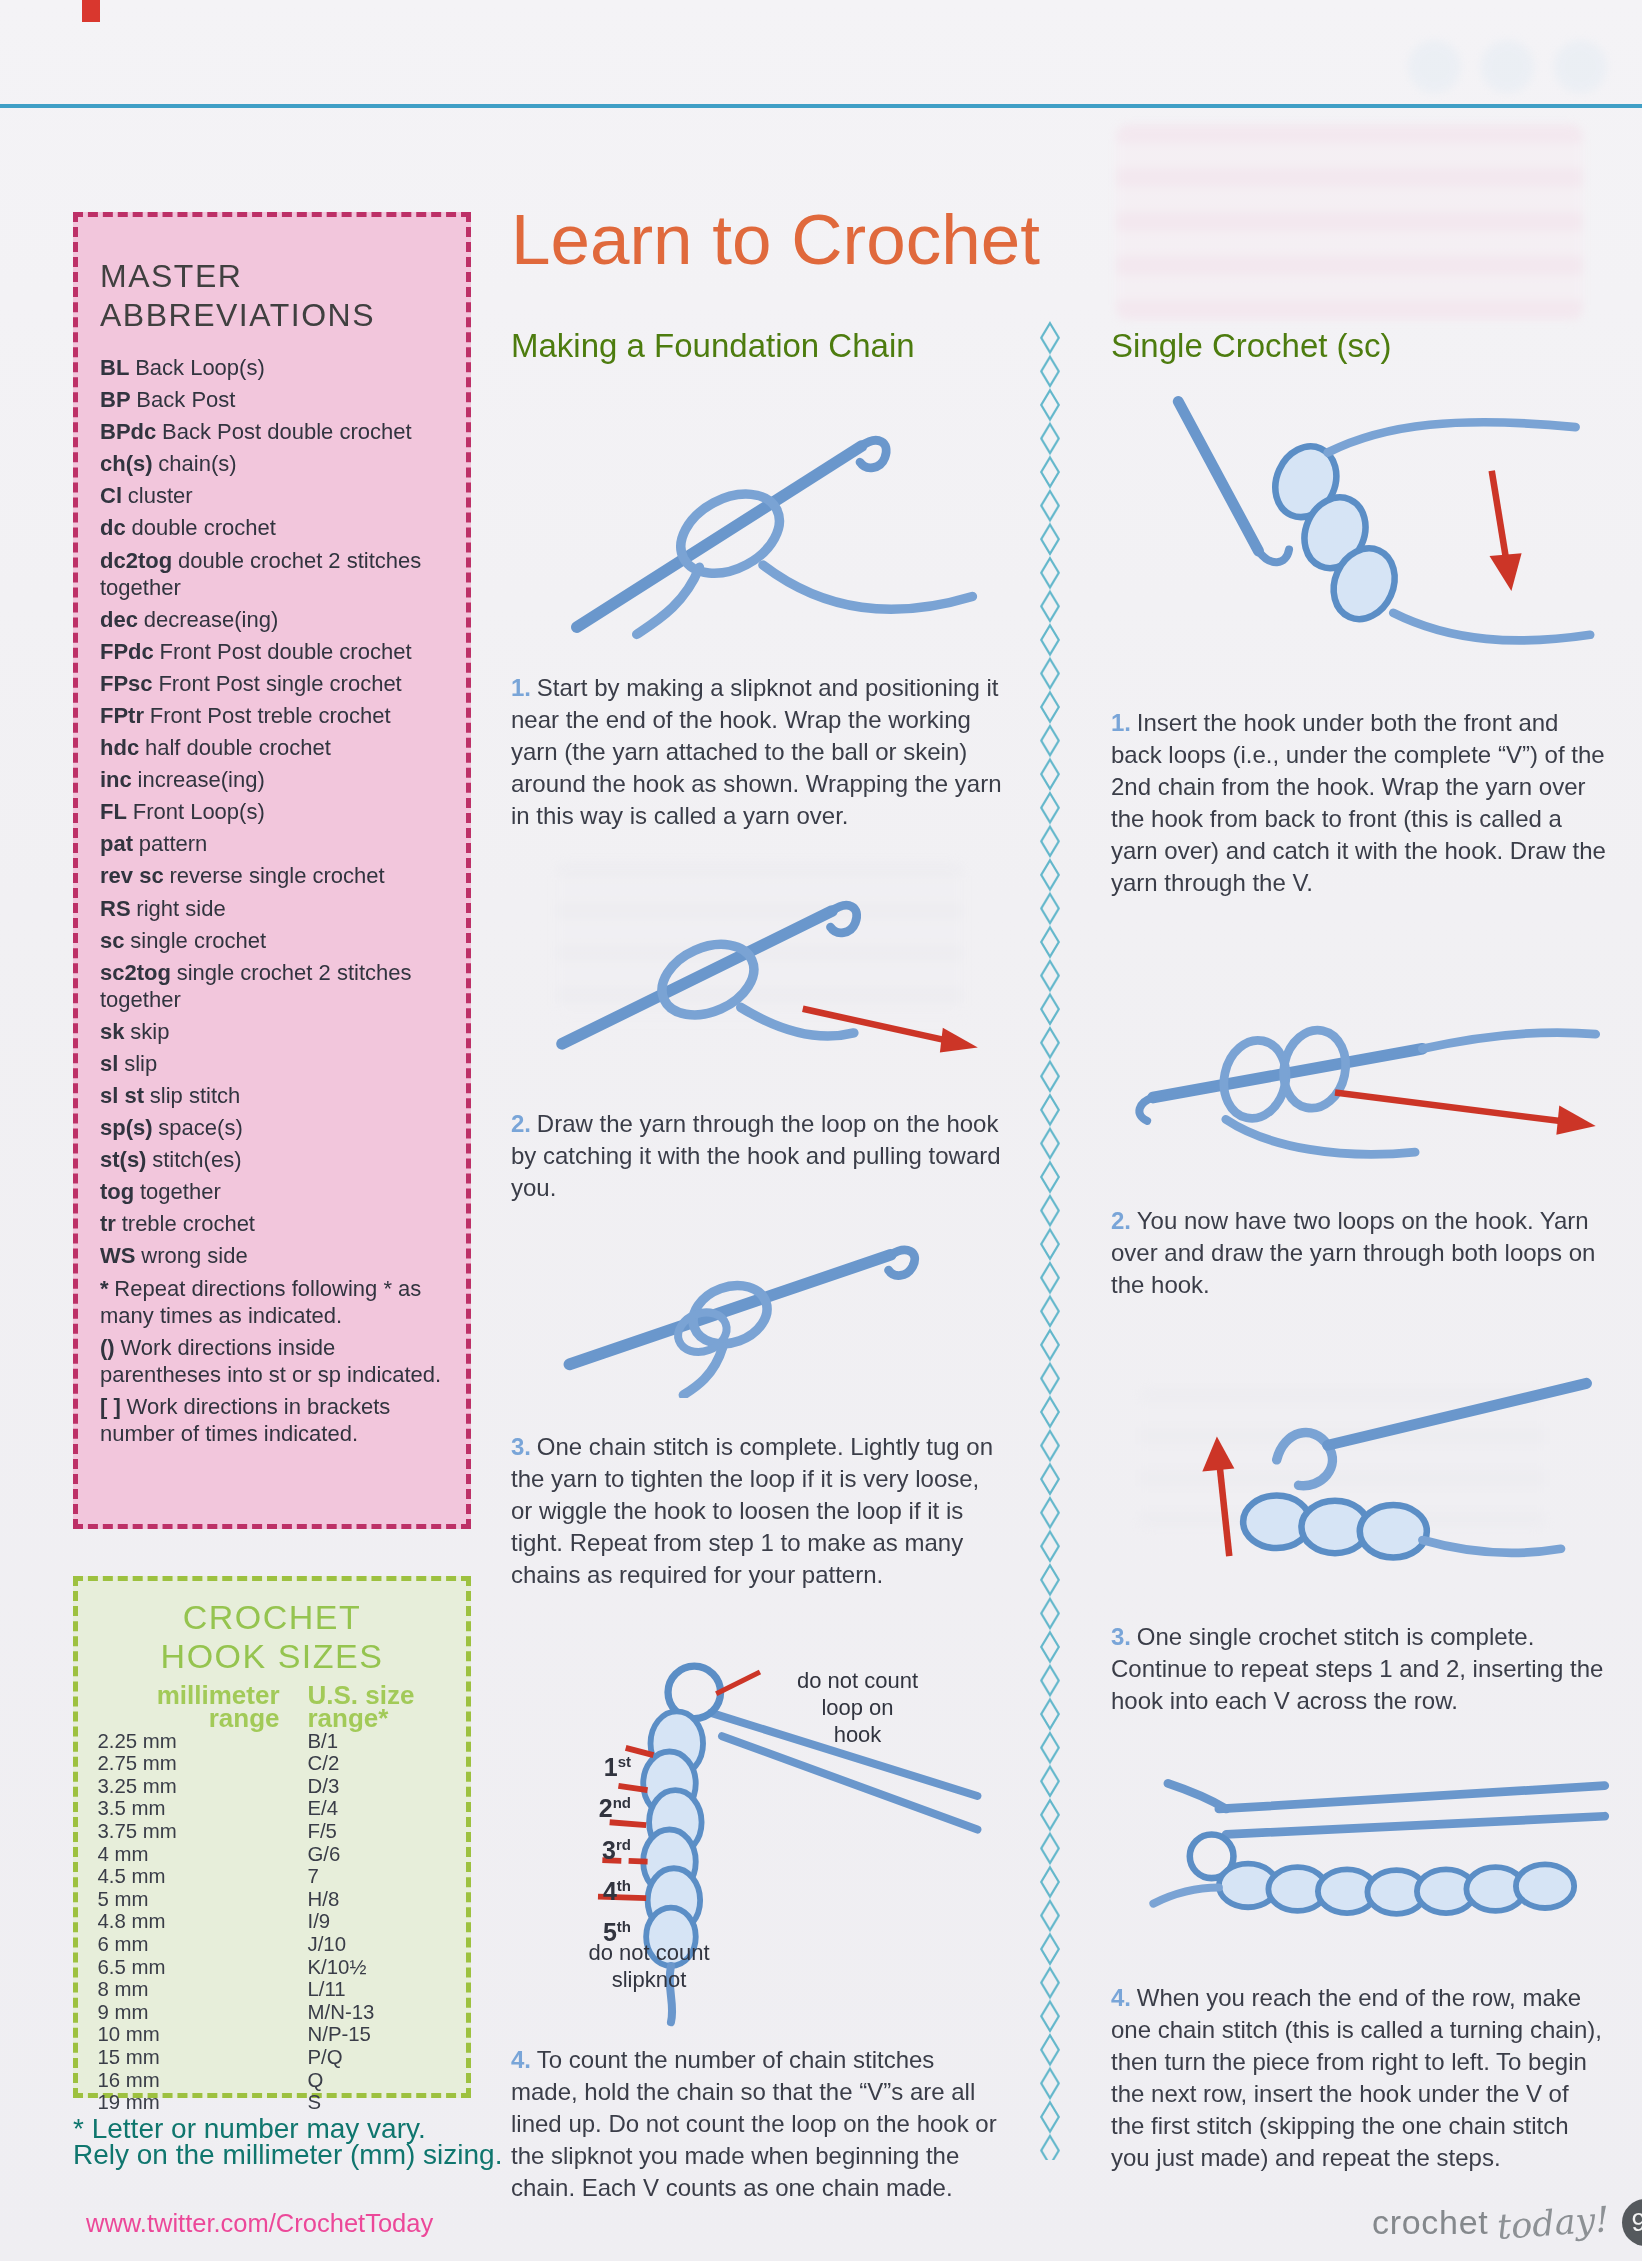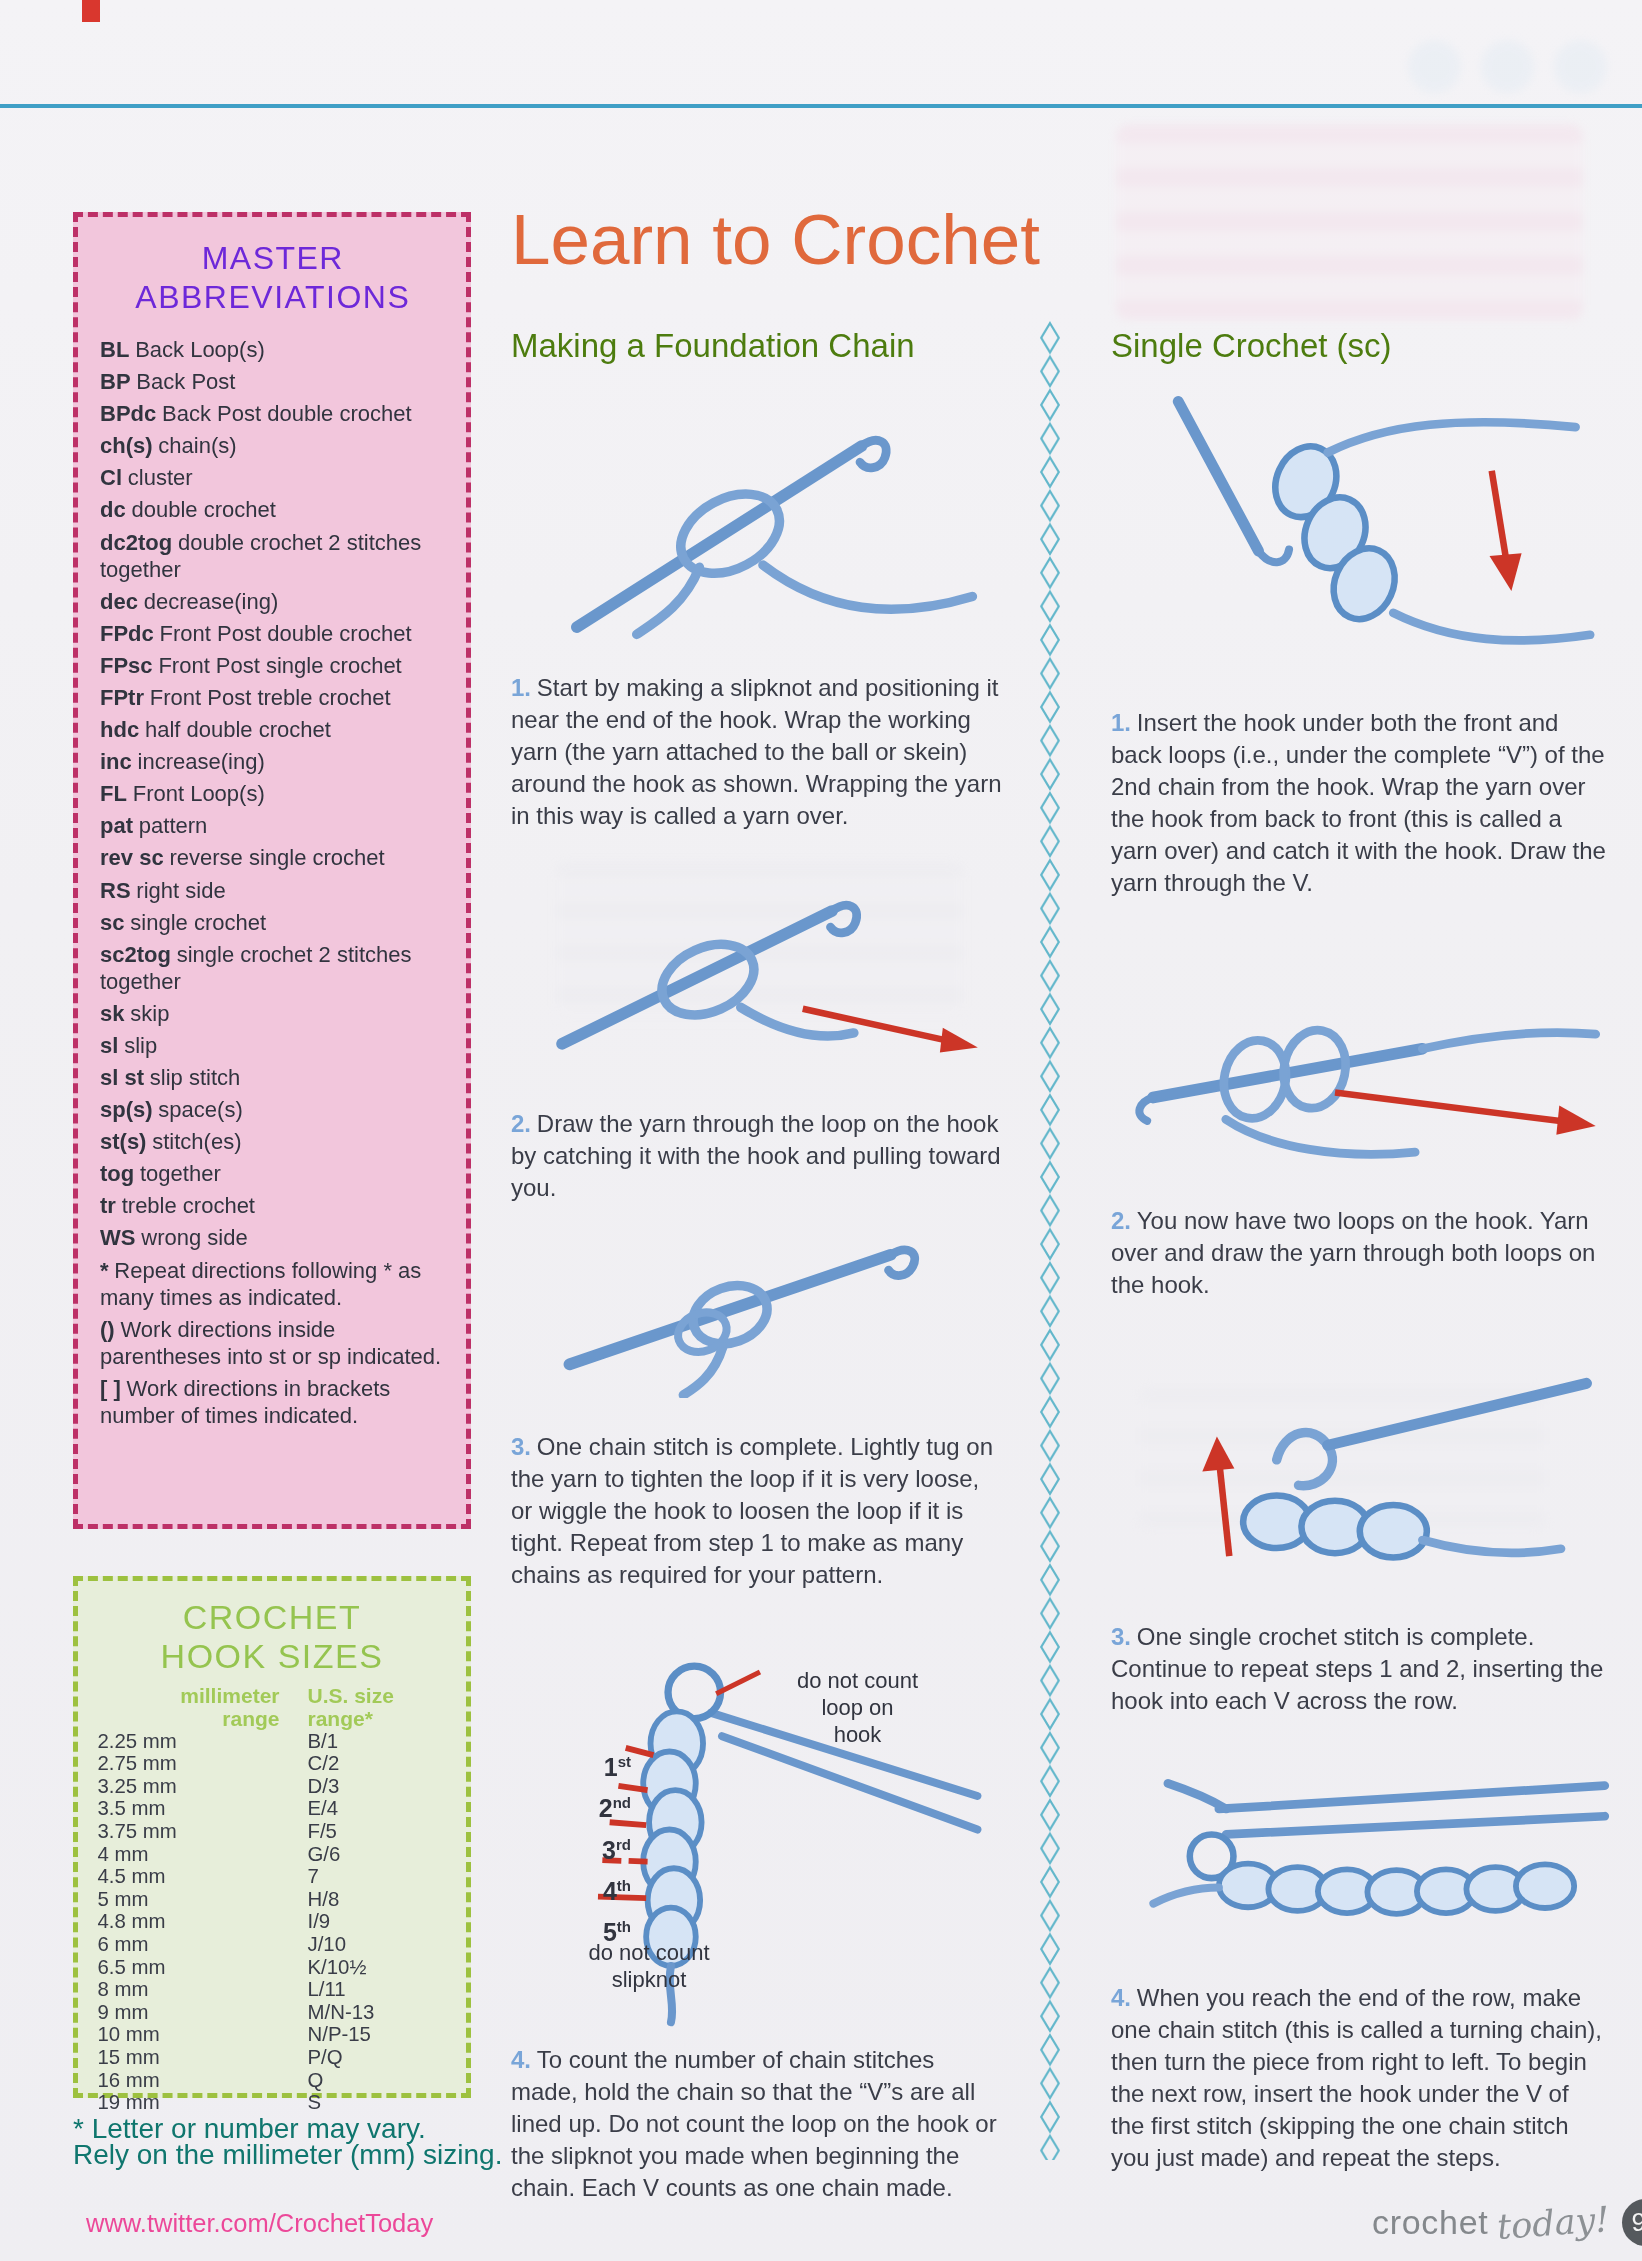--- a/index.html
+++ b/index.html
@@ -11,31 +11,31 @@
   .corner-tick{left:82px;top:0;width:17.5px;height:22px;background:#d9372e;}
   .top-rule{left:0;top:104px;width:1642px;height:3.6px;background:#3f9fc6;}
   
   .bleed{filter:blur(4.4px);opacity:.35;border-radius:13px;pointer-events:none;}
   .bleed.pink{background:repeating-linear-gradient(180deg,#f3d6e4 0 19px,#f7eaf1 19px 44px);}
   .bleed.blue{background:#dce8f2;border-radius:50%;}
   .bleed.gray{background:repeating-linear-gradient(180deg,#e4e4ea 0 16px,#f0eff3 16px 42px);}
   
   .abbr-box{left:73px;top:212px;width:398px;height:1317px;background:#f2c6dc;
             border:5.1px dashed #bd3067;box-sizing:border-box;padding:19px 20.4px 14.6px 22px;}
-  .abbr-title{color:#6d28d9;font-size:32px;line-height:39px;text-align:center;
-              letter-spacing:1.5px;margin:3px 0 19px 0;}
+  .abbr-title{color:#404040;font-size:32px;line-height:39px;text-align:left;
+              letter-spacing:1.5px;margin:21px 0 19px 0;}
   .abbr-entry{font-size:22px;line-height:27px;color:#31343f;margin-bottom:5.1px;}
   .abbr-entry b{margin-right:5.8px;}
   
   .hook-box{left:73px;top:1576px;width:398px;height:522px;background:#e7eeda;
             border:5.1px dashed #9dc13f;box-sizing:border-box;padding:13px 14.6px;}
   .hook-title{color:#95c44f;font-size:34px;line-height:39px;text-align:center;
               letter-spacing:1.5px;margin:4.4px 0 7.3px 0;}
   .hook-grid{display:grid;grid-template-columns:182px 139px;column-gap:28px;justify-content:center;}
-  .hook-head{color:#a2ca58;font-weight:bold;font-size:21px;line-height:23px;white-space:pre-line;}
+  .hook-head{color:#a2ca58;font-weight:bold;font-size:26px;line-height:23px;white-space:pre-line;}
   .hook-head.c1{text-align:right;}
   .hook-cell{font-size:20.4px;line-height:22.6px;color:#3a3d48;}
   .hook-cell.mm{text-align:left;}
   .footnote{left:73px;top:2109px;width:438px;font-size:28px;line-height:26px;color:#0f766e;margin-top:7px;}
   
   .main-title{left:511px;top:203px;font-size:71px;line-height:73px;color:#e0693c;}
   .col-heading{font-size:33px;color:#4d7c0f;}
   
   .step{font-size:24px;line-height:32px;color:#3a3d48;}
   .step .num{color:#79a5d8;font-weight:bold;margin-right:5.8px;}

